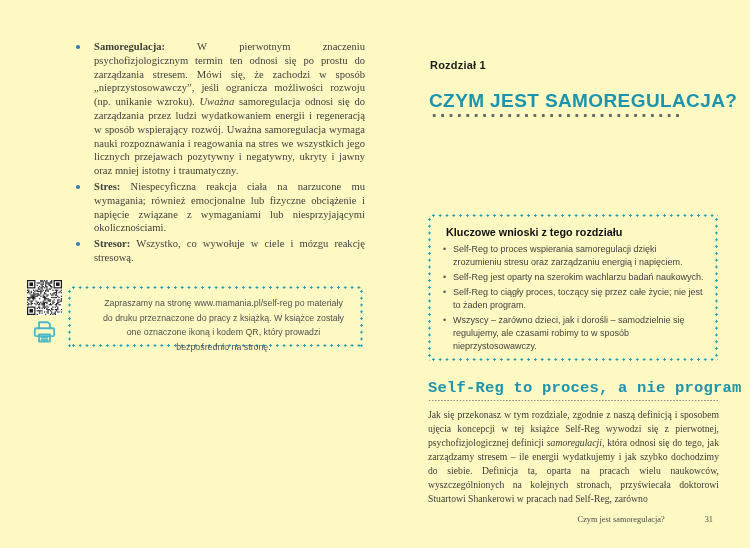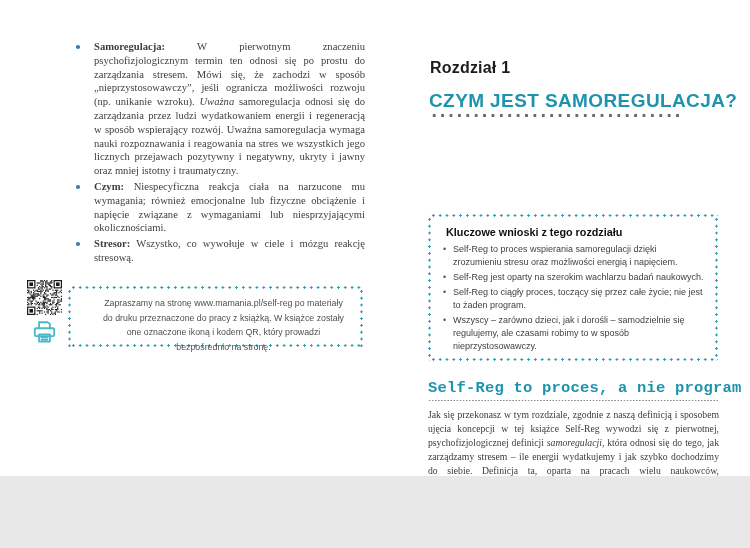--- a/index.html
+++ b/index.html
@@ -1,17 +1,17 @@
 <!DOCTYPE html>
 <html lang="pl"><head>
 <meta charset="utf-8">
 <style>
   html,body{margin:0;padding:0;background:#e8e8e8;}
   .spread{
-    position:relative;width:750px;height:476px;background:#ffffff;
+    position:relative;width:750px;height:548px;background:#fef9c3;
     overflow:hidden;font-family:"Liberation Serif", serif;color:#3c3c3a;
   }
   
   .glossary{
     position:absolute;left:73px;top:40px;width:292px;margin:0;padding:0;
     list-style:none;font-size:10.6px;line-height:13.8px;text-align:justify;
     color:#3e3e3c;
   }
   .glossary li{position:relative;padding-left:21px;margin:0 0 2px 0;}
   .glossary .dot{
@@ -36,21 +36,21 @@
   }
   .materials-text{
     padding:10px 16px 0 32px;font-family:"Liberation Sans", sans-serif;
     font-size:8.8px;line-height:14.6px;color:#4f4f4f;text-align:center;
   }
   .qr{position:absolute;left:27px;top:280px;width:35px;height:35px;}
   .printer{position:absolute;left:30px;top:318px;width:29px;height:29px;}
   
   .chapter-label{
     position:absolute;left:430px;top:59px;font-family:"Liberation Sans", sans-serif;
-    font-size:16px;font-weight:bold;color:#1c1c1c;letter-spacing:.2px;
+    font-size:11px;font-weight:bold;color:#1c1c1c;letter-spacing:.2px;
   }
   .chapter-title{
     position:absolute;left:429px;top:90px;font-family:"Liberation Sans", sans-serif;
     font-size:19px;font-weight:bold;color:#1e93ae;letter-spacing:.4px;
   }
   .title-dots{
     position:absolute;left:430px;top:113px;width:254px;height:5px;
     background-image:radial-gradient(circle, #6a6a6a 1.5px, transparent 1.7px);
     background-size:8.4px 5px;background-repeat:repeat-x;
   }
@@ -94,21 +94,21 @@
 </head>
 <body>
 
 <div class="spread">
 
   <ul class="glossary">
     <li>
       <span class="dot"></span><b>Samoregulacja:</b><span> W pierwotnym znaczeniu psychofizjologicznym termin ten odnosi się po prostu do zarządzania stresem. Mówi się, że zachodzi w sposób „nieprzystosowawczy”, jeśli ogranicza możliwości rozwoju (np. unikanie wzroku). </span><i>Uważna</i><span> samoregulacja odnosi się do zarządzania przez ludzi wydatkowaniem energii i regeneracją w sposób wspierający rozwój. Uważna samoregulacja wymaga nauki rozpoznawania i reagowania na stres we wszystkich jego licznych przejawach pozytywny i negatywny, ukryty i jawny oraz mniej istotny i traumatyczny.</span>
     </li>
     <li>
-      <span class="dot"></span><b>Czym:</b><span> Niespecyficzna reakcja ciała na narzucone mu wymagania; również emocjonalne lub fizyczne obciążenie i napięcie związane z wymaganiami lub niesprzyjającymi okolicznościami.</span>
+      <span class="dot"></span><b>Stres:</b><span> Niespecyficzna reakcja ciała na narzucone mu wymagania; również emocjonalne lub fizyczne obciążenie i napięcie związane z wymaganiami lub niesprzyjającymi okolicznościami.</span>
     </li>
     <li>
       <span class="dot"></span><b>Stresor:</b><span> Wszystko, co wywołuje w ciele i mózgu reakcję stresową.</span>
     </li>
   </ul>
 
   <div class="qr">
     <svg viewBox="0 0 29 29" width="35" height="35" xmlns="http://www.w3.org/2000/svg">
       <rect class="w" x="0" y="0" width="29" height="29"></rect>
       <g>
@@ -422,21 +422,21 @@
 
   <div class="chapter-label">Rozdział 1</div>
 
   <div class="chapter-title">CZYM JEST SAMOREGULACJA?</div>
 
   <div class="title-dots"></div>
 
   <div class="takeaways dotted-border">
     <div class="takeaways-title">Kluczowe wnioski z tego rozdziału</div>
     <ul>
-      <li>Self-Reg to proces wspierania samoregulacji dzięki zrozumieniu stresu oraz możliwości energią i napięciem.</li>
+      <li>Self-Reg to proces wspierania samoregulacji dzięki zrozumieniu stresu oraz zarządzaniu energią i napięciem.</li>
       <li>Self-Reg jest oparty na szerokim wachlarzu badań naukowych.</li>
       <li>Self-Reg to ciągły proces, toczący się przez całe życie; nie jest to żaden program.</li>
       <li>Wszyscy – zarówno dzieci, jak i dorośli – samodzielnie się regulujemy, ale czasami robimy to w sposób nieprzystosowawczy.</li>
     </ul>
   </div>
 
   <div class="section-heading">Self-Reg to proces, a nie program</div>
 
   <div class="section-dots"></div>
 

